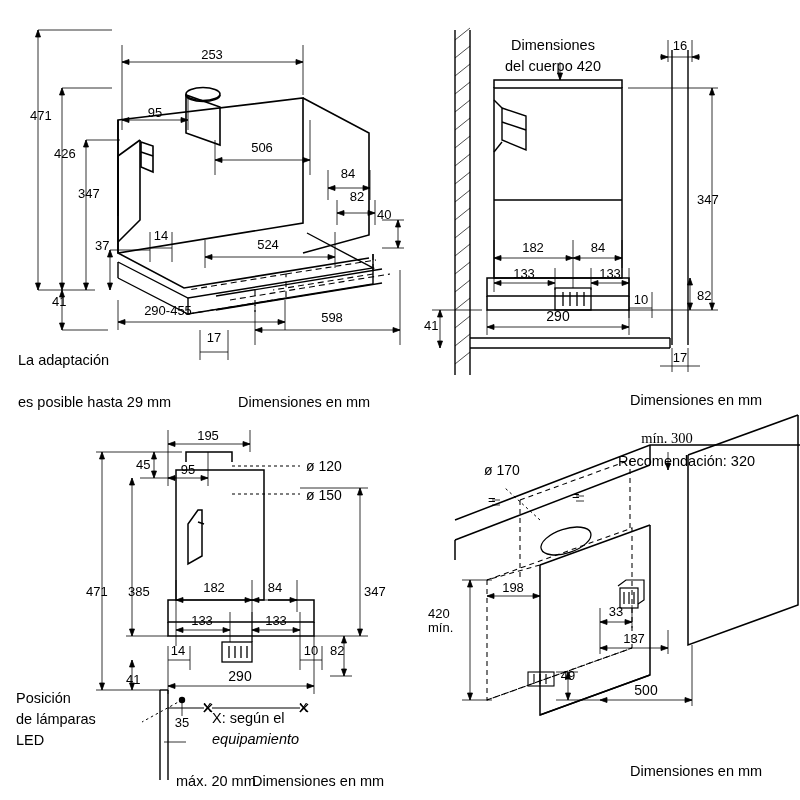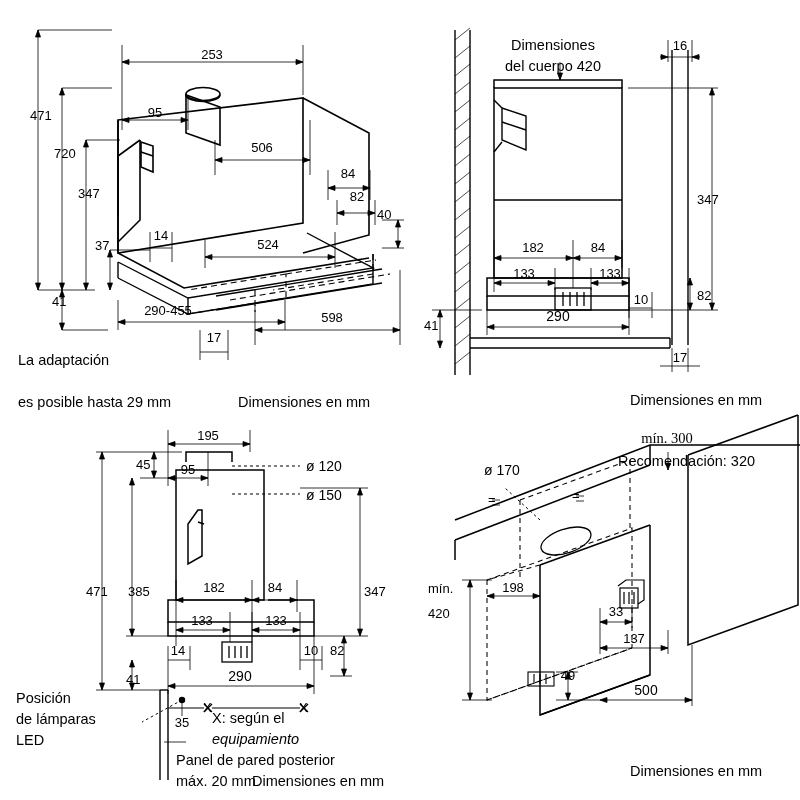--- a/index.html
+++ b/index.html
@@ -520,21 +520,21 @@
         <path d="M692,700 l-7,-2.5 l0,5 z" fill="#000"></path>
         <line x1="692" y1="645" x2="692" y2="706"></line>
       </g>
 
     </g>
   </svg>
 
   <div class="lbl ctr" style="left:212px; top:47px;">253</div>
   <div class="lbl ctr" style="left:155px; top:105px;">95</div>
   <div class="lbl" style="left:30px; top:108px;">471</div>
-  <div class="lbl" style="left:54px; top:146px;">720</div>
+  <div class="lbl" style="left:54px; top:146px;">426</div>
   <div class="lbl" style="left:78px; top:186px;">347</div>
   <div class="lbl ctr" style="left:262px; top:140px;">506</div>
   <div class="lbl ctr" style="left:268px; top:237px;">524</div>
   <div class="lbl ctr" style="left:348px; top:166px;">84</div>
   <div class="lbl ctr" style="left:357px; top:189px;">82</div>
   <div class="lbl" style="left:377px; top:207px;">40</div>
   <div class="lbl" style="left:95px; top:238px;">37</div>
   <div class="lbl ctr" style="left:161px; top:228px;">14</div>
   <div class="lbl" style="left:52px; top:294px;">41</div>
   <div class="lbl ctr" style="left:214px; top:330px;">17</div>
@@ -582,30 +582,29 @@
 
   <div class="lbl note" style="left:16px; top:690px;">Posición</div>
   <div class="lbl note" style="left:16px; top:711px;">de lámparas</div>
   <div class="lbl note" style="left:16px; top:732px;">LED</div>
 
   <div class="lbl" style="left:203px; top:700px;">X</div>
   <div class="lbl" style="left:299px; top:700px;">X</div>
   <div class="lbl note" style="left:212px; top:710px;">X: según el</div>
   <div class="lbl note" style="left:212px; top:731px;font-style:italic;">equipamiento</div>
 
-  <div class="lbl note" style="left:176px; top:752px;">Panel de pared posterior</div>
   <div class="lbl note" style="left:176px; top:773px;">máx. 20 mm</div>
   <div class="lbl note" style="left:252px; top:773px;">Dimensiones en mm</div>
 
   <div class="lbl note ctr" style="left:667px; top:430px;font-family:Liberation Serif, serif;">mín. 300</div>
   <div class="lbl note" style="left:618px; top:453px;">Recomendación: 320</div>
   <div class="lbl bg" style="left:484px; top:462px;">ø 170</div>
   <div class="lbl" style="left:488px; top:492px;">=</div>
   <div class="lbl" style="left:572px; top:488px;">=</div>
-  <div class="lbl" style="left:428px; top:581px;">mín.</div>
+  <div class="lbl" style="left:428px; top:620px;">mín.</div>
   <div class="lbl" style="left:428px; top:606px;">420</div>
   <div class="lbl ctr" style="left:513px; top:580px;">198</div>
   <div class="lbl ctr" style="left:616px; top:604px;">33</div>
   <div class="lbl ctr" style="left:634px; top:631px;">137</div>
   <div class="lbl ctr" style="left:568px; top:668px;">49</div>
   <div class="lbl bg ctr" style="left:646px; top:682px;">500</div>
   <div class="lbl note" style="left:630px; top:763px;">Dimensiones en mm</div>
 
 </div>
 

